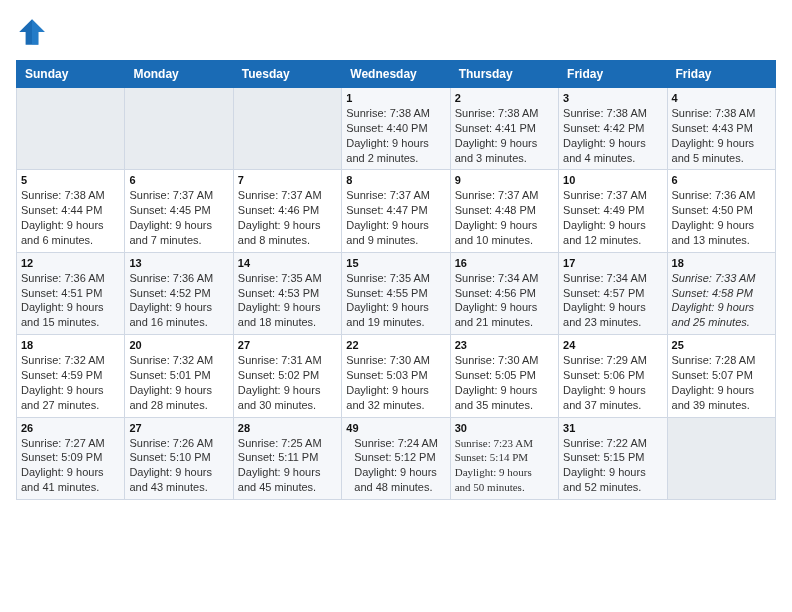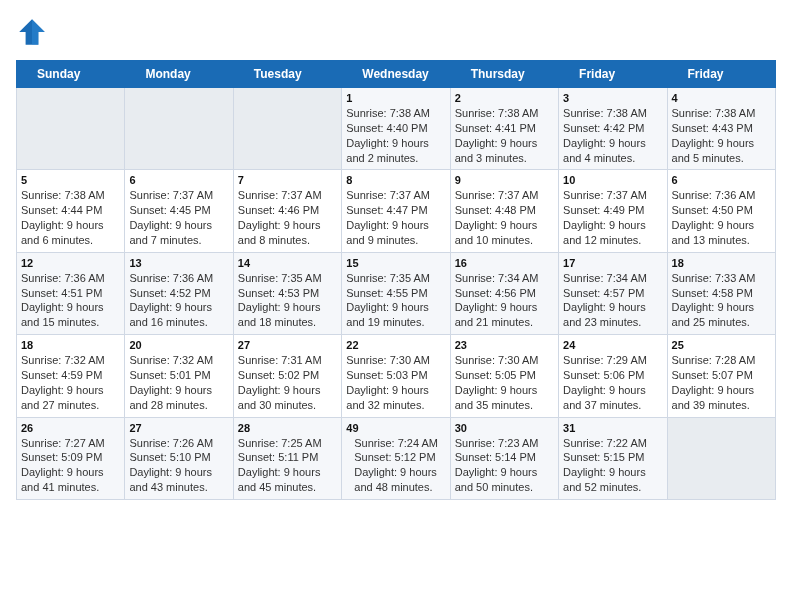--- a/index.html
+++ b/index.html
@@ -61,21 +61,21 @@
     .calendar-table {
       width: 100%;
       border-collapse: collapse;
       font-size: 10.5px;
     }
     .calendar-table thead tr {
       background: #1a6bb5;
       color: #fff;
     }
     .calendar-table thead th {
-      padding: 6px 20px;
+      padding: 6px 8px;
       text-align: left;
       font-weight: bold;
       font-size: 12px;
       border: 1px solid #1a6bb5;
     }
     .calendar-table tbody tr {
       vertical-align: top;
     }
     .calendar-table tbody tr:nth-child(odd) {
       background: #f5f7fa;
@@ -261,21 +261,21 @@
           </td>
           <td>
             <div class="day-number">17</div>
             <div class="day-info" style="white-space: pre-line;">Sunrise: 7:34 AM
 Sunset: 4:57 PM
 Daylight: 9 hours
 and 23 minutes.</div>
           </td>
           <td>
             <div class="day-number">18</div>
-            <div class="day-info" style="white-space: pre-line;">Sunrise: 7:33 AM
+            <div class="day-info" style="white-space: pre-line; font-style: italic;">Sunrise: 7:33 AM
 Sunset: 4:58 PM
 Daylight: 9 hours
 and 25 minutes.</div>
           </td>
         </tr>
         <tr>
           <td>
             <div class="day-number">18</div>
             <div class="day-info" style="white-space: pre-line;">Sunrise: 7:32 AM
 Sunset: 4:59 PM
@@ -349,21 +349,21 @@
           </td>
           <td>
             <div class="day-number">49</div>
             <div class="day-info" style="white-space: pre-line; margin-left: 8px;">Sunrise: 7:24 AM
 Sunset: 5:12 PM
 Daylight: 9 hours
 and 48 minutes.</div>
           </td>
           <td>
             <div class="day-number">30</div>
-            <div class="day-info" style="white-space: pre-line;">Sunrise: 7:23 AM
+            <div class="day-info" style="white-space: pre-line; font-family: Liberation Serif, serif;">Sunrise: 7:23 AM
 Sunset: 5:14 PM
 Daylight: 9 hours
 and 50 minutes.</div>
           </td>
           <td>
             <div class="day-number">31</div>
             <div class="day-info" style="white-space: pre-line;">Sunrise: 7:22 AM
 Sunset: 5:15 PM
 Daylight: 9 hours
 and 52 minutes.</div>

